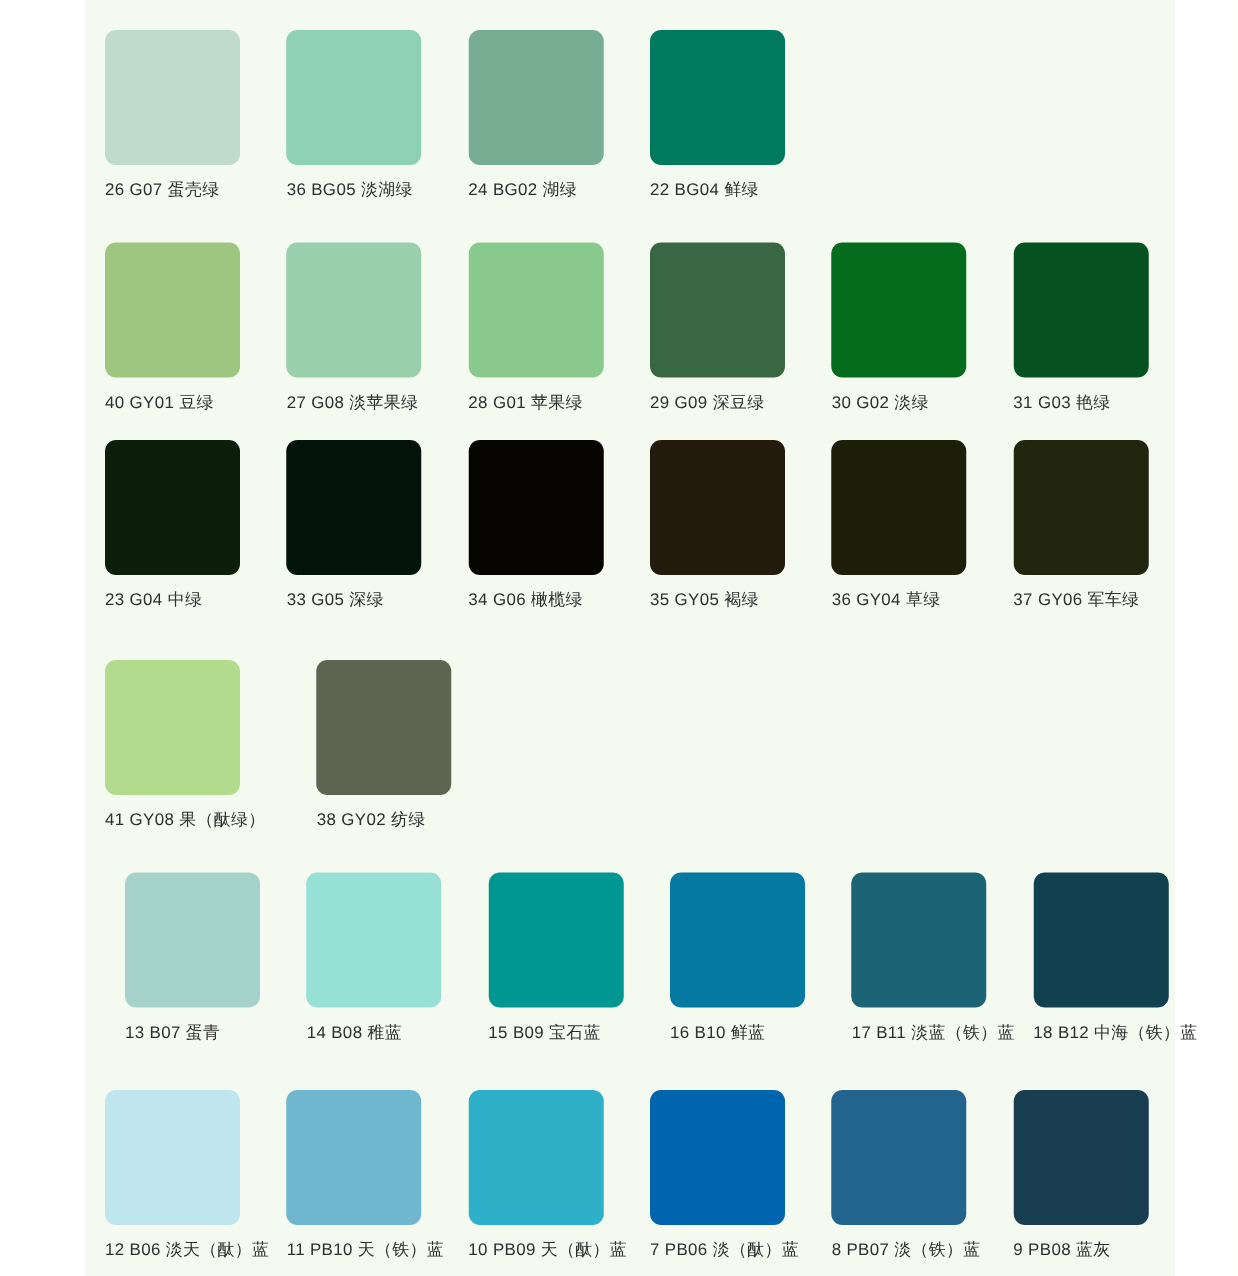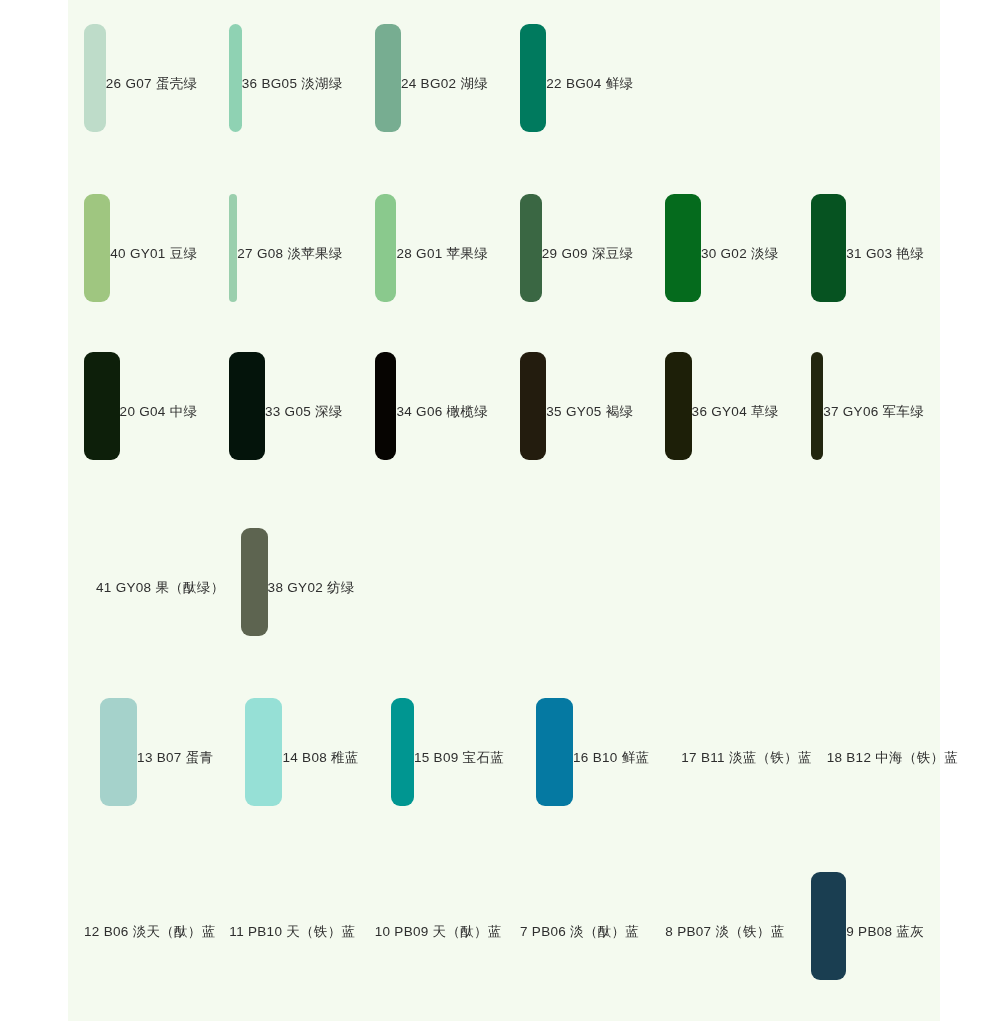--- a/index.html
+++ b/index.html
@@ -40,22 +40,22 @@
     display: flex;
     flex-direction: row;
     align-items: flex-start;
     width: 872px;
     box-sizing: border-box;
   }
   .swatch-cell {
     width: 145.33px;
     box-sizing: border-box;
     display: flex;
-    flex-direction: row;
-    align-items: center;
+    flex-direction: column;
+    align-items: flex-start;
     padding: 16px;
   }
   .swatch-chip {
     width: 108px;
     height: 108px;
     border-radius: 9px;
     display: block;
   }
   .swatch-label {
     margin-top: 13px;
@@ -114,21 +114,21 @@
             <div class="swatch-label">30  G02  淡绿</div>
           </div>
           <div class="swatch-cell">
             <div class="swatch-chip" style="background: rgb(6, 83, 33);"></div>
             <div class="swatch-label">31  G03  艳绿</div>
           </div>
         </div>
         <div class="swatch-row" style="position: absolute; left: 0px; top: 336px;">
           <div class="swatch-cell">
             <div class="swatch-chip" style="background: rgb(13, 31, 10);"></div>
-            <div class="swatch-label">20  G04 中绿</div>
+            <div class="swatch-label">23  G04 中绿</div>
           </div>
           <div class="swatch-cell">
             <div class="swatch-chip" style="background: rgb(4, 20, 11);"></div>
             <div class="swatch-label">33  G05  深绿</div>
           </div>
           <div class="swatch-cell">
             <div class="swatch-chip" style="background: rgb(6, 4, 1);"></div>
             <div class="swatch-label">34  G06  橄榄绿</div>
           </div>
           <div class="swatch-cell">
@@ -137,21 +137,21 @@
           </div>
           <div class="swatch-cell">
             <div class="swatch-chip" style="background: rgb(29, 31, 8);"></div>
             <div class="swatch-label">36  GY04  草绿</div>
           </div>
           <div class="swatch-cell">
             <div class="swatch-chip" style="background: rgb(34, 38, 15);"></div>
             <div class="swatch-label">37  GY06  军车绿</div>
           </div>
         </div>
-        <div class="swatch-row" style="position: absolute; left: 12px; top: 512px;">
+        <div class="swatch-row" style="position: absolute; left: 0px; top: 512px; gap: 24px;">
           <div class="swatch-cell">
             <div class="swatch-chip" style="background: rgb(178, 219, 141);"></div>
             <div class="swatch-label">41  GY08 果（酞绿）</div>
           </div>
           <div class="swatch-cell">
             <div class="swatch-chip" style="background: rgb(93, 100, 80);"></div>
             <div class="swatch-label">38  GY02  纺绿</div>
           </div>
         </div>
         <div class="swatch-row" style="position: absolute; left: 16px; top: 682px;">

